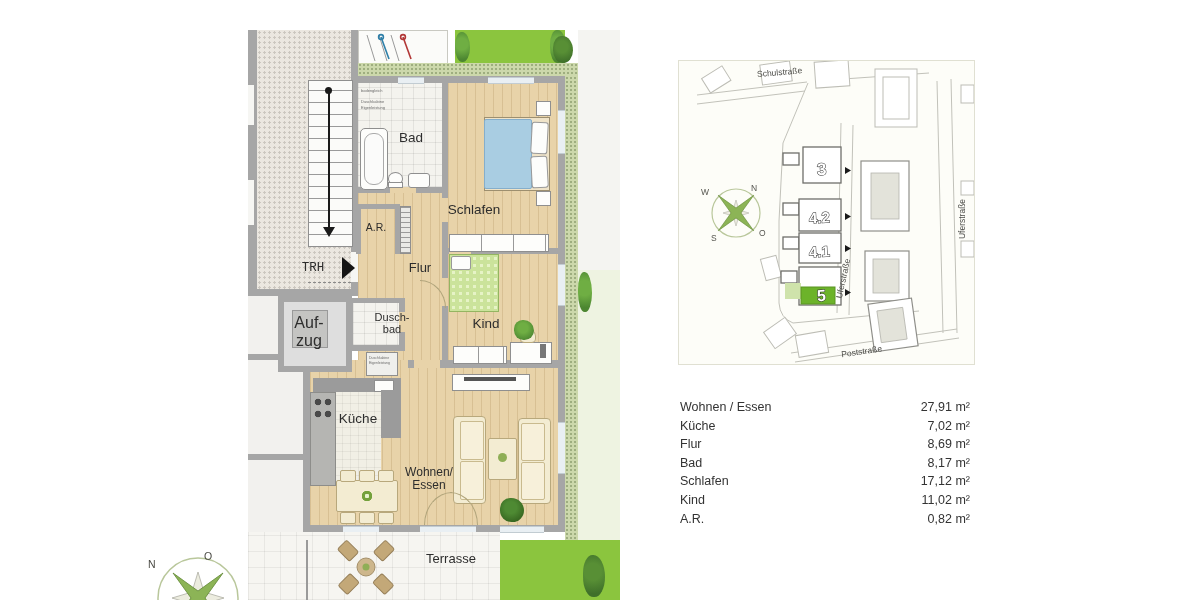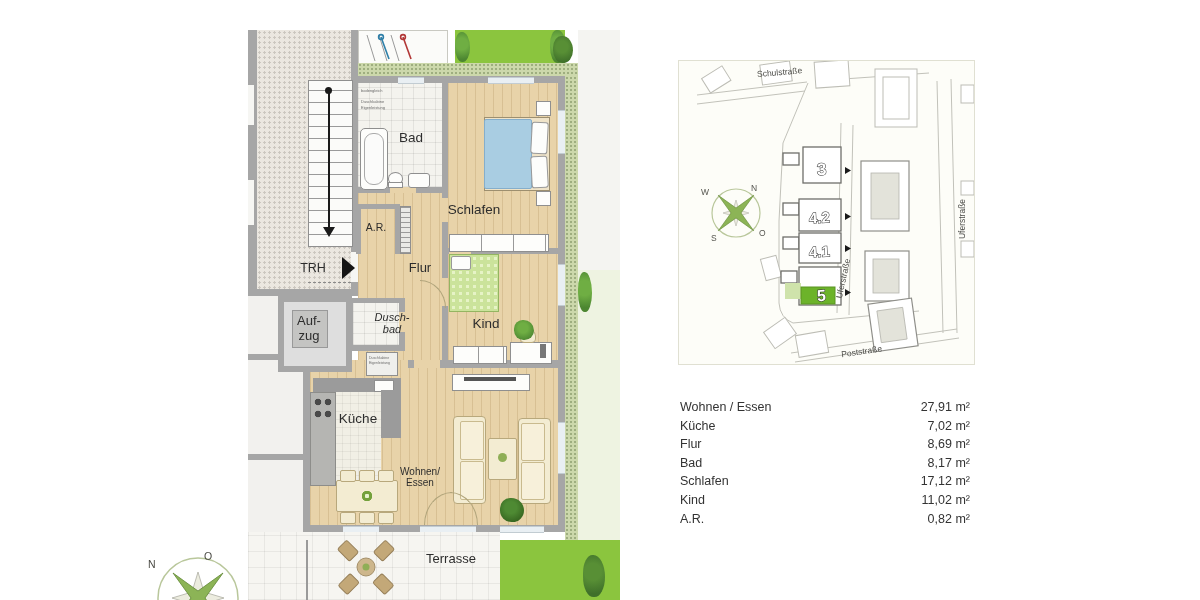--- a/index.html
+++ b/index.html
@@ -240,36 +240,36 @@
       <g fill="#c3a878" stroke="#97805a" stroke-width="1">
         <rect x="6" y="8" width="17" height="13" rx="2" transform="rotate(45 14 14)"></rect>
         <rect x="41" y="8" width="17" height="13" rx="2" transform="rotate(-45 50 14)"></rect>
         <rect x="6" y="42" width="17" height="13" rx="2" transform="rotate(-45 14 48)"></rect>
         <rect x="41" y="42" width="17" height="13" rx="2" transform="rotate(45 50 48)"></rect>
       </g>
       <circle cx="32" cy="31" r="9" fill="#cdb68c" stroke="#a5906a"></circle>
       <circle cx="32" cy="31" r="3.5" fill="#8fae56"></circle>
     </svg>
 
-    <div class="room-label" style="left:40px;top:231px;width:50px;font-size:12.5px;">TRH</div>
+    <div class="room-label" style="left:40px;top:231px;width:50px;font-size:12.5px;font-family:Liberation Mono, monospace;">TRH</div>
     <div class="room-label" style="left:143px;top:100px;width:40px;font-size:13.5px;">Bad</div>
     <div class="room-label" style="left:196px;top:172px;width:60px;font-size:13.5px;">Schlafen</div>
     <div class="room-label" style="left:109px;top:192px;width:38px;font-size:10.5px;">A.R.</div>
     <div class="room-label" style="left:150px;top:231px;width:44px;font-size:13px;">Flur</div>
     <div class="room-label" style="left:218px;top:286px;width:40px;font-size:13.5px;">Kind</div>
-    <div class="room-label" style="left:32px;top:284px;width:58px;font-size:13px;">
+    <div class="room-label" style="left:32px;top:284px;width:58px;font-size:16px;">
       <span>Auf-</span><br>
       <span>zug</span>
     </div>
-    <div class="room-label" style="left:116px;top:281px;width:56px;font-size:11px;font-style:italic;">
+    <div class="room-label" style="left:116px;top:281px;width:56px;font-size:11px;">
       <span>Dusch-</span><br>
       <span>bad</span>
     </div>
     <div class="room-label" style="left:84px;top:381px;width:52px;font-size:13.5px;">Küche</div>
-    <div class="room-label" style="left:139px;top:436px;width:66px;font-size:10px;">
+    <div class="room-label" style="left:148px;top:436px;width:66px;font-size:12px;">
       <span>Wohnen/</span><br>
       <span>Essen</span>
     </div>
     <div class="room-label" style="left:172px;top:522px;width:62px;font-size:13px;">Terrasse</div>
   </div>
 
   <svg class="abs" style="left:140px;top:548px;" width="110" height="52" viewBox="0 0 110 52">
     <circle cx="58" cy="50" r="40" fill="none" stroke="#b9c79b" stroke-width="1.5"></circle>
     <g transform="translate(58,50)">
       <path d="M0,-26 L6,-6 L26,0 L6,6 L0,26 L-6,6 L-26,0 L-6,-6 Z" fill="#ececdf" stroke="#a5a59a" stroke-width="0.7"></path>

